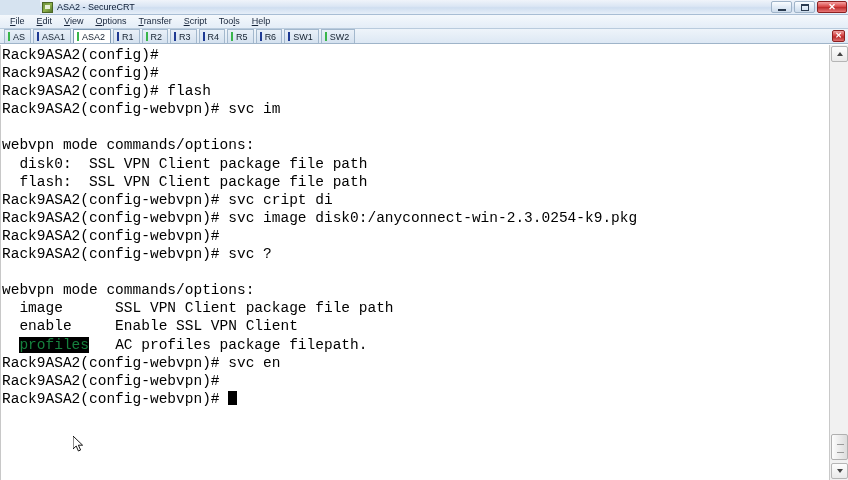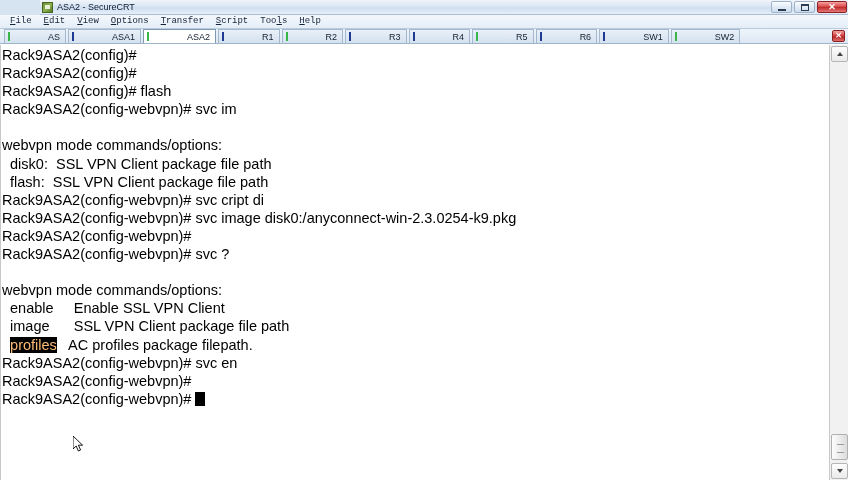--- a/index.html
+++ b/index.html
@@ -70,21 +70,20 @@
   .min-glyph { width: 8px; height: 2px; background: #2b3b50; margin-top: 5px; }
   .max-glyph { width: 8px; height: 7px; border: 1px solid #2b3b50; border-top-width: 2px; }
 
   
   .menubar {
     height: 14px; flex: 0 0 14px;
     background: linear-gradient(to bottom,#f4f8fc 0%,#e4edf7 100%);
     border-bottom: 1px solid #b9cbdd;
     display: flex; align-items: center;
     padding-left: 4px;
-    font-family: Liberation Mono, monospace;
   }
   .menu-item {
     font-size: 9px; color: #16243a;
     padding: 0 6px; line-height: 13px;
     white-space: nowrap; cursor: default;
   }
   .menu-item u { text-decoration: underline; }
 
   
   .tabbar {
@@ -100,21 +99,20 @@
     padding: 0 5px 0 3px;
     margin-right: 2px;
     font-size: 9px; color: #14202f;
     background: linear-gradient(to bottom,#e9f0f8 0%,#d4e1ef 100%);
     border: 1px solid #a3b8cd;
     border-bottom: none;
     white-space: nowrap;
     height: 14px;
     line-height: 12px;
     cursor: default;
-    gap: 35px;
   }
   .tab.active {
     background: #ffffff;
     border-color: #7f99b3;
     font-weight: normal;
     text-align: right;
   }
   .tab .dot {
     width: 2px; height: 9px;
     margin-right: 3px;
@@ -142,31 +140,31 @@
   }
   .term {
     flex: 1 1 auto;
     background: #ffffff;
     position: relative;
     padding: 1px 0 0 1px;
     overflow: hidden;
     border-left: 1px solid #c8c8c8;
   }
   .line {
-    font-family: Liberation Sans, sans-serif;
+    font-family: Liberation Mono, monospace;
     font-size: 14.5px;
     line-height: 18.1px;
     color: #000000;
     white-space: pre;
     letter-spacing: 0px;
     height: 18.1px;
   }
   .line .sel {
     background: #000000;
-    color: #fdba74;
+    color: #15803d;
   }
   .cursor-block {
     display: inline-block;
     width: 9.1px; height: 14px;
     background: #000000;
     vertical-align: -2px;
   }
 
   
   .mouse-cursor {
@@ -312,22 +310,22 @@
         <div class="line"></div>
         <div class="line">webvpn mode commands/options:</div>
         <div class="line">  disk0:  SSL VPN Client package file path</div>
         <div class="line">  flash:  SSL VPN Client package file path</div>
         <div class="line">Rack9ASA2(config-webvpn)# svc cript di</div>
         <div class="line">Rack9ASA2(config-webvpn)# svc image disk0:/anyconnect-win-2.3.0254-k9.pkg</div>
         <div class="line">Rack9ASA2(config-webvpn)# </div>
         <div class="line">Rack9ASA2(config-webvpn)# svc ?</div>
         <div class="line"></div>
         <div class="line">webvpn mode commands/options:</div>
+        <div class="line">  image      SSL VPN Client package file path</div>
         <div class="line">  enable     Enable SSL VPN Client</div>
-        <div class="line">  image      SSL VPN Client package file path</div>
         <div class="line">  <span class="sel">profiles</span>   AC profiles package filepath.</div>
         <div class="line">Rack9ASA2(config-webvpn)# svc en</div>
         <div class="line">Rack9ASA2(config-webvpn)# </div>
         <div class="line">Rack9ASA2(config-webvpn)# <span class="cursor-block"></span></div>
         <svg class="mouse-cursor" viewBox="0 0 12 18">
         <polygon points="0,0 0,13 3.2,10 5.4,15 7.6,14 5.4,9.2 9.6,9.2" fill="#ffffff" stroke="#000000" stroke-width="0.9"></polygon>
       </svg>
     </div>
     <div class="scrollbar">
       <div class="sb-btn">

